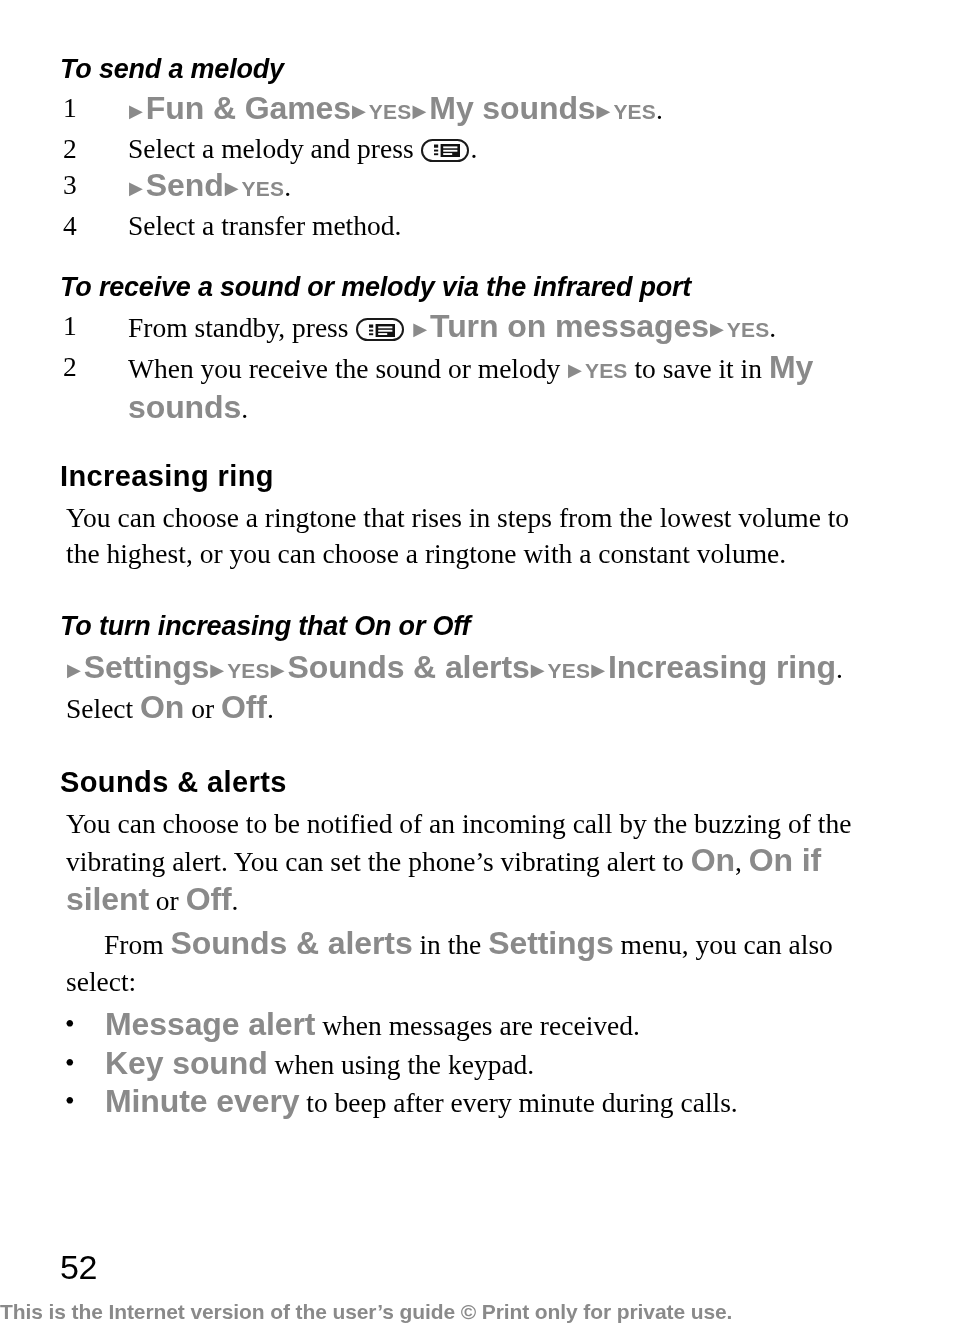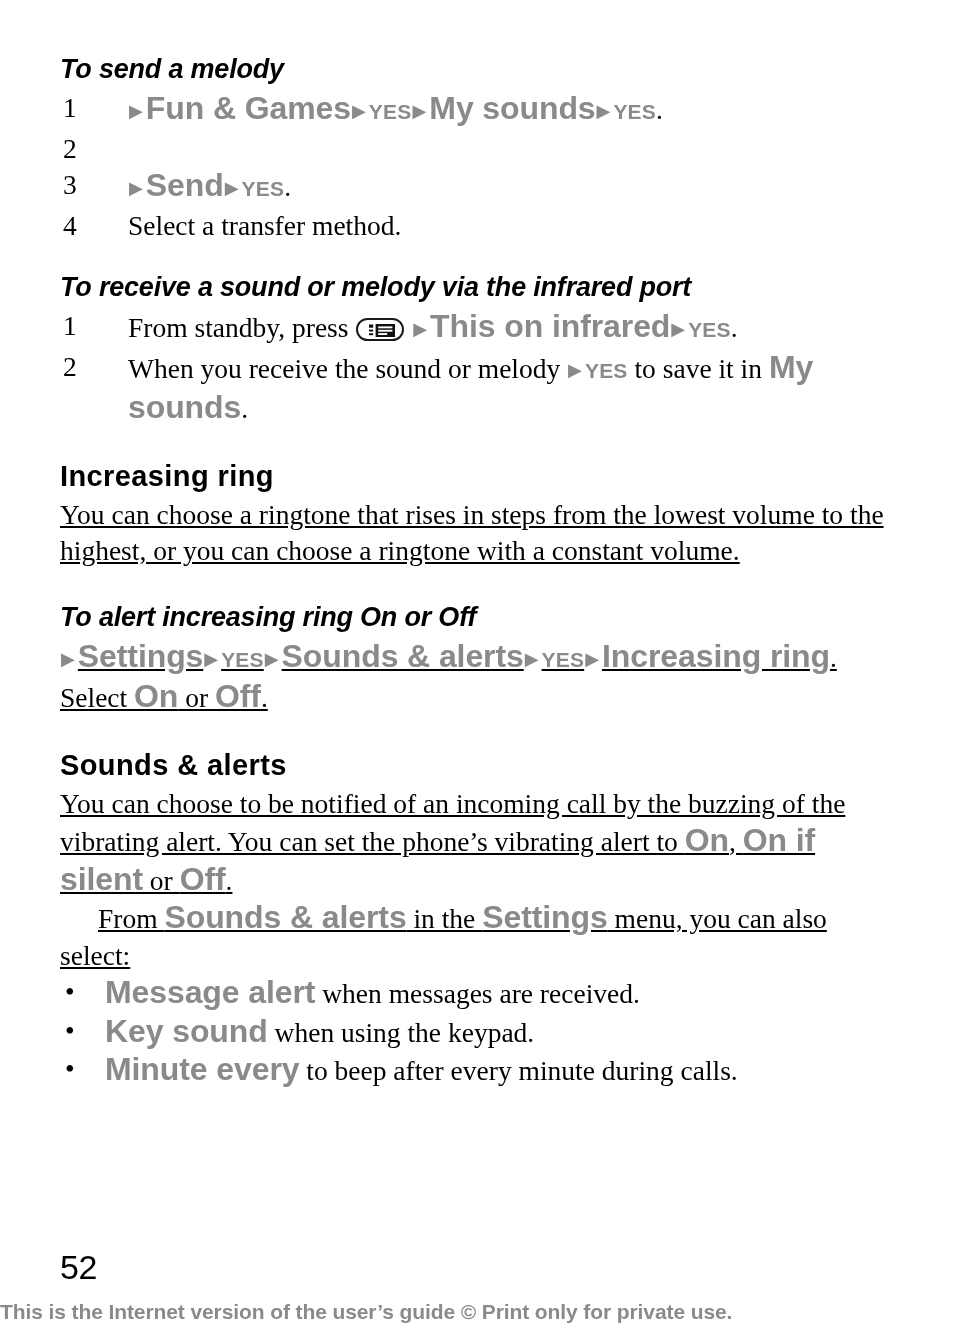--- a/index.html
+++ b/index.html
@@ -51,23 +51,22 @@
     letter-spacing: 0.4px;
     margin: 0 0 3px 0;
     color: #000;
   }
 
   
   .para {
     font-family: "Liberation Serif", "DejaVu Serif", serif;
     font-size: 27.5px;
     line-height: 36.5px;
-    margin: 0;
-    color: #000;
-    text-decoration: underline;
+    margin: 6px;
+    color: #000;
   }
   .para.indent-first {
     text-indent: 38px;
   }
 
   
   ol.steps {
     list-style: none;
     margin: 0;
     padding: 0;
@@ -185,49 +184,57 @@
 </style>
 </head>
 <body>
 
 <div class="page">
   <div class="content">
 
     <h3 class="proc-heading">To send a melody</h3>
     <ol class="steps">
         <li><span class="num">1</span><span><span class="arrow">▶</span><span class="ui">Fun &amp; Games</span><span class="arrow">▶</span><span class="ui-key">YES</span><span class="arrow">▶</span><span class="ui">My sounds</span><span class="arrow">▶</span><span class="ui-key">YES</span>.</span></li>
-        <li><span class="num">2</span></li>
+        <li><span class="num">2</span><span>Select a melody and press <span class="keyicon"><svg class="glyph" viewBox="0 0 26 13" xmlns="http://www.w3.org/2000/svg">
+                <rect x="0" y="0.5" width="4.2" height="3.2" fill="#111"></rect>
+                <rect x="0" y="5.6" width="4.2" height="1.9" fill="#111"></rect>
+                <rect x="0" y="9.3" width="4.2" height="1.9" fill="#111"></rect>
+                <rect x="6.6" y="0" width="19.4" height="13" fill="#111"></rect>
+                <rect x="9.2" y="2.4" width="14.2" height="1.9" fill="#fff"></rect>
+                <rect x="9.2" y="5.8" width="14.2" height="1.9" fill="#fff"></rect>
+                <rect x="9.2" y="9.1" width="9.0" height="1.9" fill="#fff"></rect>
+              </svg></span>.</span></li>
         <li><span class="num">3</span><span><span class="arrow">▶</span><span class="ui">Send</span><span class="arrow">▶</span><span class="ui-key">YES</span>.</span></li>
         <li><span class="num">4</span><span>Select a transfer method.</span></li>
       </ol>
 
     <div class="gap-md"></div>
 
     <h3 class="proc-heading">To receive a sound or melody via the infrared port</h3>
     <ol class="steps">
         <li><span class="num">1</span><span>From standby, press <span class="keyicon"><svg class="glyph" viewBox="0 0 26 13" xmlns="http://www.w3.org/2000/svg">
                 <rect x="0" y="0.5" width="4.2" height="3.2" fill="#111"></rect>
                 <rect x="0" y="5.6" width="4.2" height="1.9" fill="#111"></rect>
                 <rect x="0" y="9.3" width="4.2" height="1.9" fill="#111"></rect>
                 <rect x="6.6" y="0" width="19.4" height="13" fill="#111"></rect>
                 <rect x="9.2" y="2.4" width="14.2" height="1.9" fill="#fff"></rect>
                 <rect x="9.2" y="5.8" width="14.2" height="1.9" fill="#fff"></rect>
                 <rect x="9.2" y="9.1" width="9.0" height="1.9" fill="#fff"></rect>
-              </svg></span> <span class="arrow">▶</span><span class="ui">This on infrared</span><span class="arrow">▶</span><span class="ui-key">YES</span>.</span></li>
+              </svg></span> <span class="arrow">▶</span><span class="ui">Turn on messages</span><span class="arrow">▶</span><span class="ui-key">YES</span>.</span></li>
         <li><span class="num">2</span><span>When you receive the sound or melody <span class="arrow">▶</span><span class="ui-key">YES</span> to save it in <span class="ui">My sounds</span>.</span></li>
       </ol>
 
     <div class="gap-lg"></div>
 
     <h2 class="sect-heading">Increasing ring</h2>
     <p class="para">You can choose a ringtone that rises in steps from the lowest volume to the highest, or you can choose a ringtone with a constant volume.</p>
 
     <div class="gap-lg"></div>
 
-    <h3 class="proc-heading">To alert increasing ring On or Off</h3>
+    <h3 class="proc-heading">To turn increasing that On or Off</h3>
     <p class="para"><span class="arrow">▶</span><span class="ui">Settings</span><span class="arrow">▶</span><span class="ui-key">YES</span><span class="arrow">▶</span><span class="ui">Sounds &amp; alerts</span><span class="arrow">▶</span><span class="ui-key">YES</span><span class="arrow">▶</span><span class="ui">Increasing ring</span>. Select <span class="ui">On</span> or <span class="ui">Off</span>.</p>
 
     <div class="gap-lg"></div>
 
     <h2 class="sect-heading">Sounds &amp; alerts</h2>
     <p class="para">You can choose to be notified of an incoming call by the buzzing of the vibrating alert. You can set the phone’s vibrating alert to <span class="ui">On</span>, <span class="ui">On if silent</span> or <span class="ui">Off</span>.</p>
     <p class="para indent-first">From <span class="ui">Sounds &amp; alerts</span> in the <span class="ui">Settings</span> menu, you can also select:</p>
     <ul class="bullets">
         <li><span class="dot">•</span><span><span class="ui">Message alert</span> when messages are received.</span></li>
         <li><span class="dot">•</span><span><span class="ui">Key sound</span> when using the keypad.</span></li>

